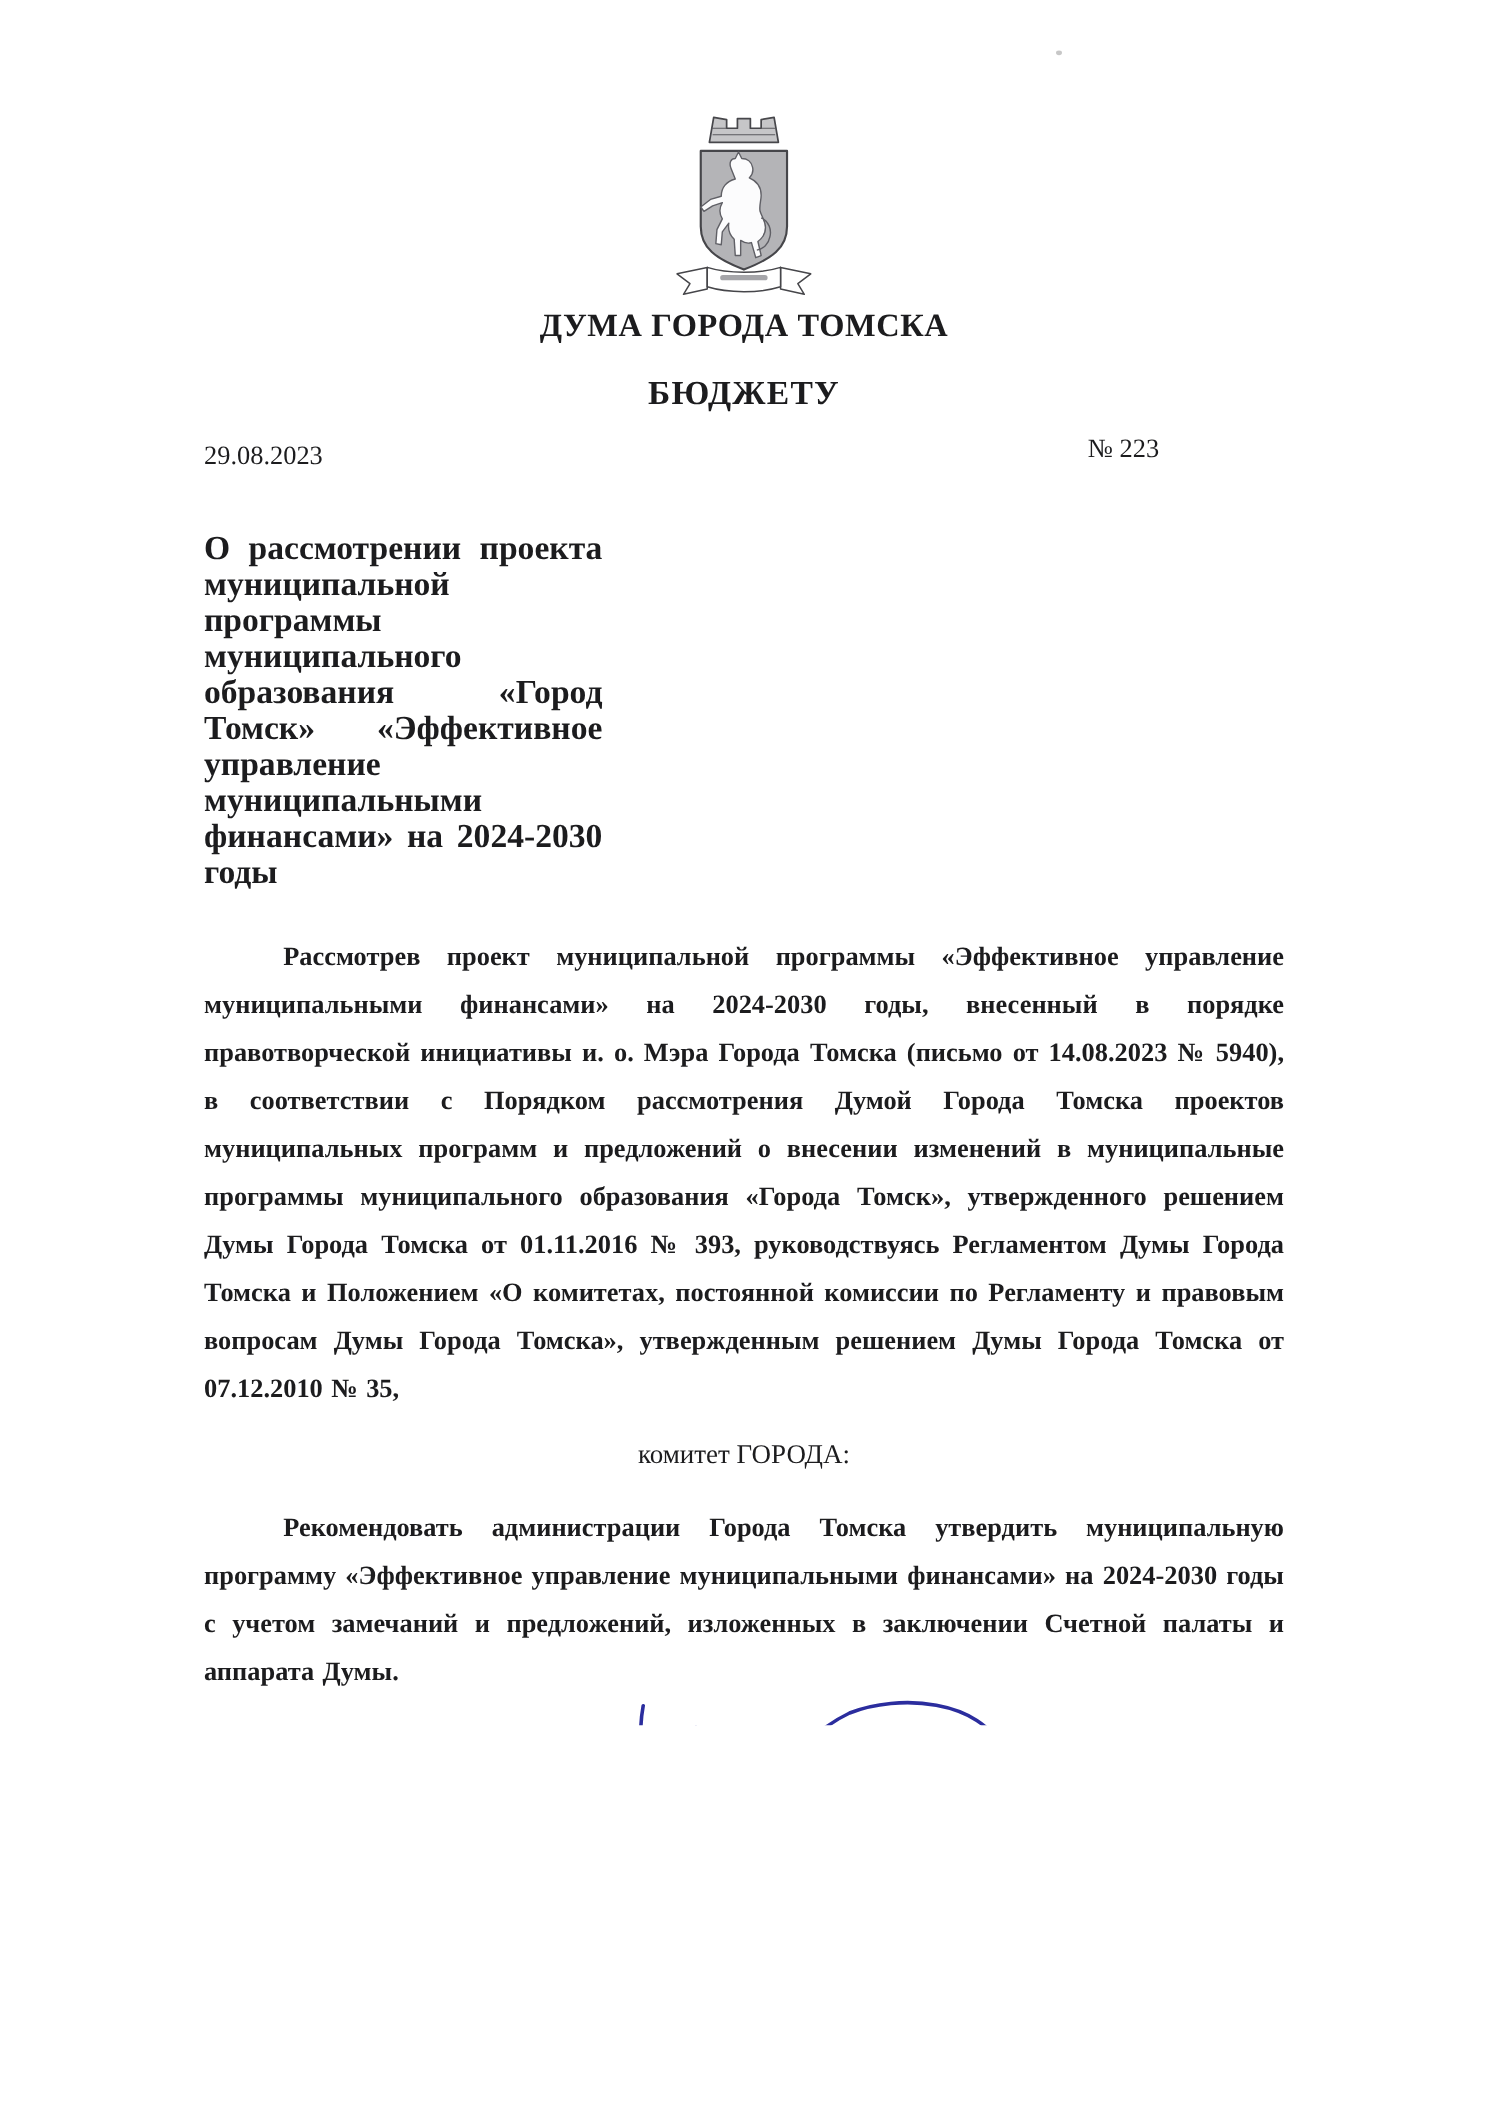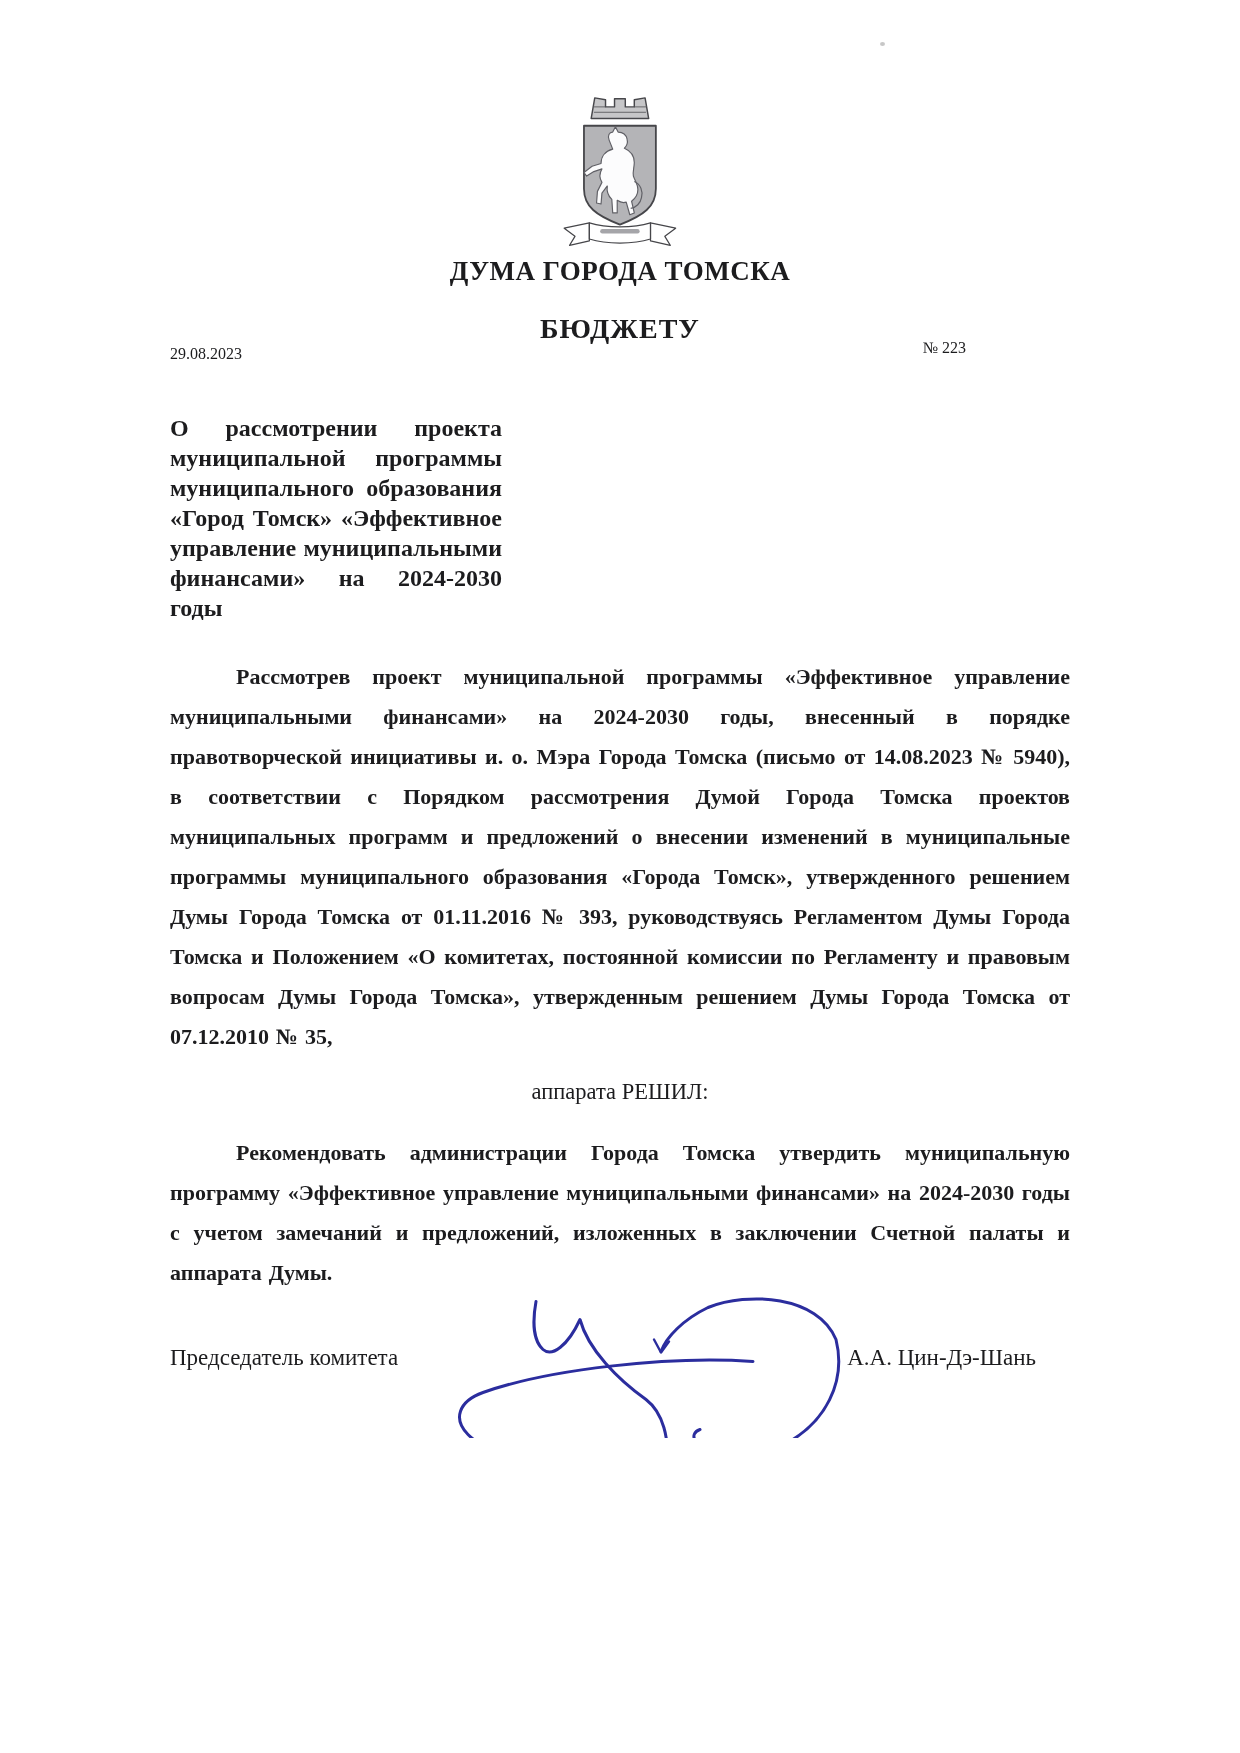--- a/index.html
+++ b/index.html
@@ -29,27 +29,27 @@
   }
   .committee-title {
     margin-top: 14px; text-align: center;
     font-size: 28px; font-weight: bold; letter-spacing: .2px;
   }
   .doc-type {
     margin-top: 26px; text-align: center;
     font-size: 28px; font-weight: bold; letter-spacing: 1px;
   }
   .meta-row {
-    display: flex; justify-content: space-between;
-    align-items: baseline; font-size: 16px;
+    margin-top: 22px; display: flex; justify-content: space-between;
+    align-items: baseline; font-size: 22px;
   }
   .doc-number { margin-right: 104px; position: relative; top: -6px; }
   .subject {
     margin-top: 50px; width: 332px;
-    font-size: 24px; font-weight: bold; line-height: 30px;
+    font-size: 28px; font-weight: bold; line-height: 30px;
     text-align: justify;
   }
   .body-par {
     margin-top: 34px; font-size: 22px; line-height: 40px;
     text-align: justify; text-indent: 66px; word-spacing: 1.5px; font-weight: bold;
   }
   .resolved {
     margin-top: 22px; text-align: center; font-size: 22.5px;
   }
   .body-par.second { margin-top: 28px; }
@@ -100,21 +100,21 @@
 
   <div class="meta-row">
     <span class="doc-date">29.08.2023</span>
     <span class="doc-number">№ 223</span>
   </div>
 
   <div class="subject">О рассмотрении проекта муниципальной программы муниципального образования «Город Томск» «Эффективное управление муниципальными финансами» на 2024-2030 годы</div>
 
   <div class="body-par">Рассмотрев проект муниципальной программы «Эффективное управление муниципальными финансами» на 2024-2030 годы, внесенный в порядке правотворческой инициативы и. о. Мэра Города Томска (письмо от 14.08.2023 № 5940), в соответствии с Порядком рассмотрения Думой Города Томска проектов муниципальных программ и предложений о внесении изменений в муниципальные программы муниципального образования «Города Томск», утвержденного решением Думы Города Томска от 01.11.2016 № 393, руководствуясь Регламентом Думы Города Томска и Положением «О комитетах, постоянной комиссии по Регламенту и правовым вопросам Думы Города Томска», утвержденным решением Думы Города Томска от 07.12.2010 № 35,</div>
 
-  <div class="resolved">аппарата РЕШИЛ:</div>
+  <div class="resolved">комитет ГОРОДА:</div>
 
   <div class="body-par second">Рекомендовать администрации Города Томска утвердить муниципальную программу «Эффективное управление муниципальными финансами» на 2024-2030 годы с учетом замечаний и предложений, изложенных в заключении Счетной палаты и аппарата Думы.</div>
 
   <div class="sig-row">
     <span>Председатель комитета</span>
 
     <svg class="sig-ink" viewBox="0 0 400 220" xmlns="http://www.w3.org/2000/svg">
       <g fill="none" stroke-width="3" stroke-linecap="round" stroke-linejoin="round" stroke="#2b2d9e">
 
         <path d="M88 12 C84 34 86 52 95 60 C104 68 120 56 132 30

